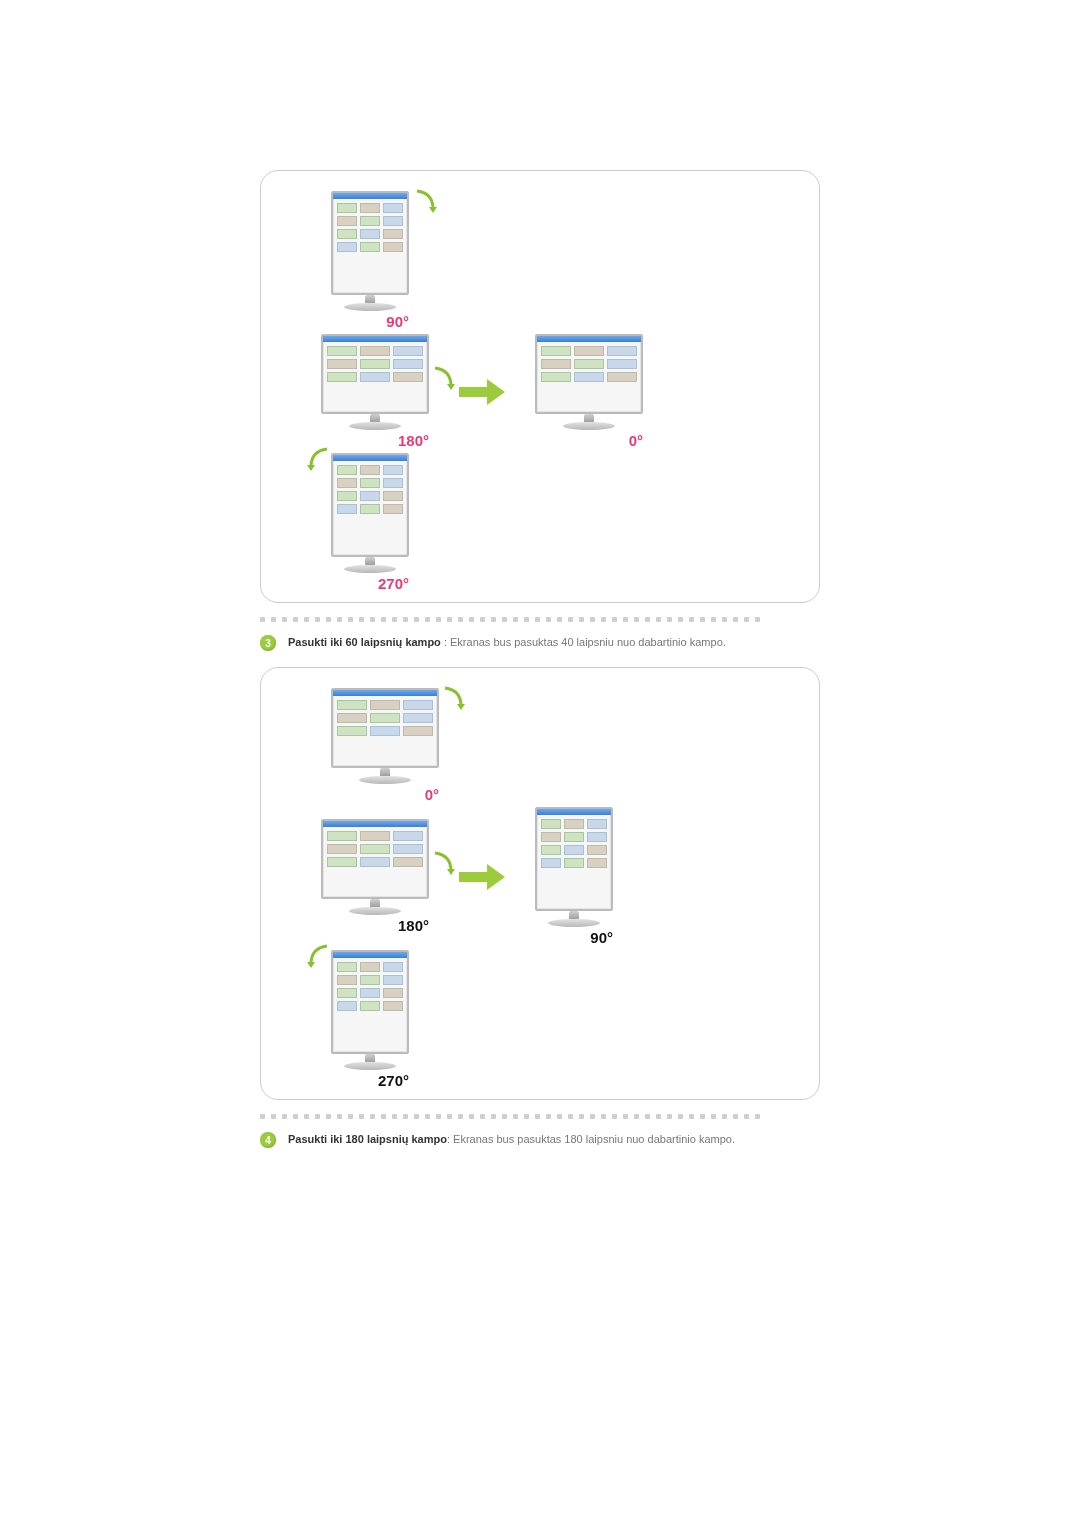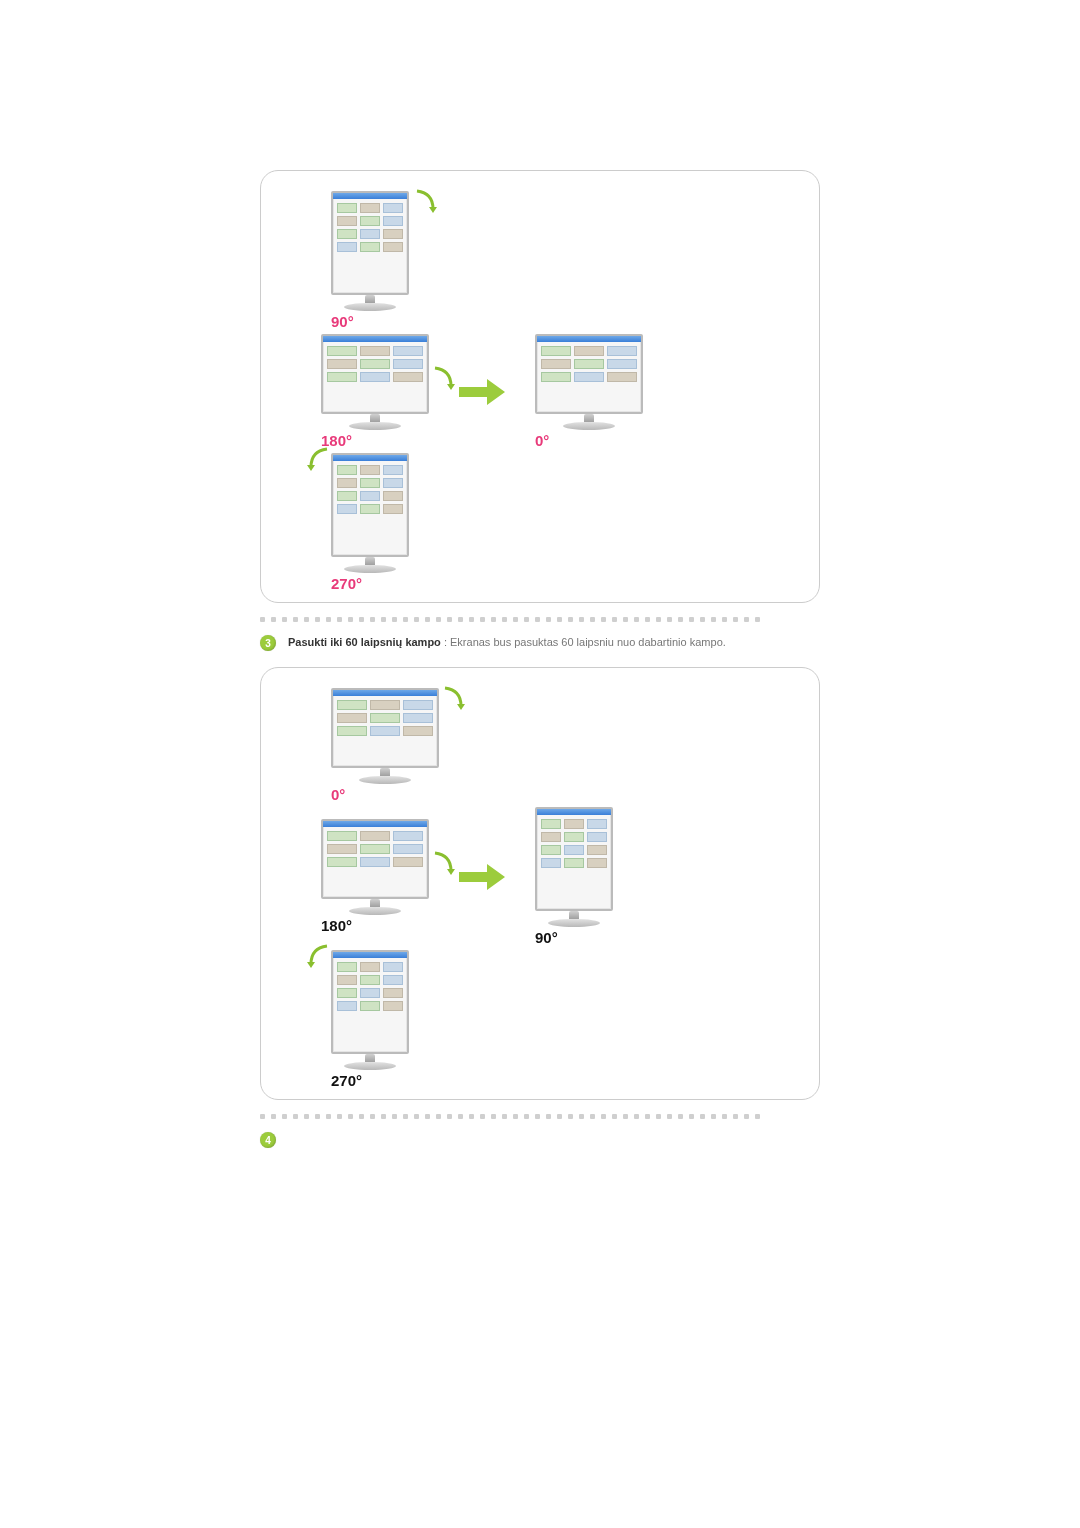--- a/index.html
+++ b/index.html
@@ -21,21 +21,21 @@
   margin-bottom: 10px;
 }
 .row {
   display: flex;
   align-items: center;
   justify-content: flex-start;
 }
 .cell {
   display: flex;
   flex-direction: column;
-  align-items: flex-start;
+  align-items: flex-end;
   margin: 0 10px;
 }
 .monitor {
   position: relative;
 }
 .screen {
   background: #f6f6f6;
   border: 2px solid #bbb;
   border-radius: 2px;
   box-shadow: inset 0 0 0 1px #e5e5e5;
@@ -319,21 +319,21 @@
       <span></span>
       <span></span>
       <span></span>
       <span></span>
       <span></span>
   </div>
 
   <div class="caption-row">
     <div class="bullet">3</div>
     <div class="caption-text">
-      <b>Pasukti iki 60 laipsnių kampo</b><span> : </span><span>Ekranas bus pasuktas 60 laipsniu nuo dabartinio kampo.</span>
+      <b>Pasukti iki 60 laipsnių kampo</b><span> : </span><span>Ekranas bus pasuktas 40 laipsniu nuo dabartinio kampo.</span>
     </div>
   </div>
 
   <div class="figure-box">
 
     <div class="row" style="margin-left:40px;">
       <div class="cell">
         <div class="monitor land">
           <div class="screen">
               <div class="titlebar"></div>
@@ -510,15 +510,18 @@
     <span></span>
       <span></span>
       <span></span>
       <span></span>
       <span></span>
       <span></span>
   </div>
 
   <div class="caption-row">
     <div class="bullet">4</div>
+    <div class="caption-text">
+      <b>Pasukti iki 180 laipsnių kampo</b><span>: </span><span>Ekranas bus pasuktas 180 laipsniu nuo dabartinio kampo.</span>
+    </div>
   </div>
 
 </div>
 
 </body></html>

